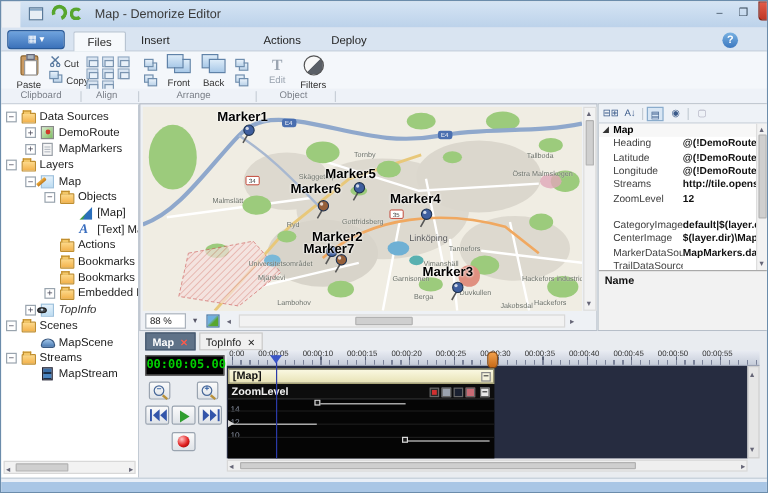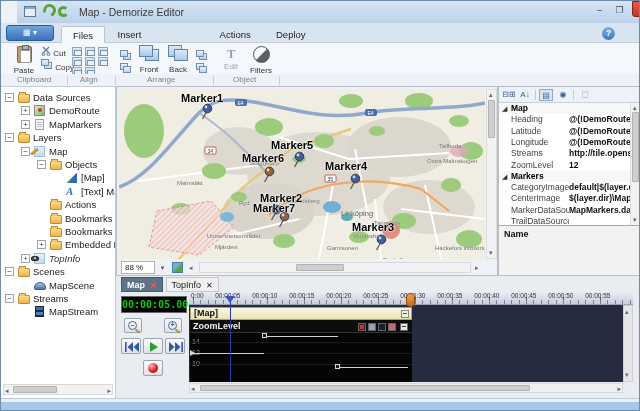--- a/index.html
+++ b/index.html
@@ -67,21 +67,21 @@
   .if-text { position:absolute; left:0; top:-1px; font-size:11px; font-weight:bold; font-family:"Liberation Serif",serif; color:#3a6ebf; font-style:italic; }
   .if-scene { position:absolute; left:0; top:2px; width:12px; height:8px; background:linear-gradient(#9fc4e8,#4a7ab2); border:1px solid #3a5a82; border-radius:50% 50% 2px 2px / 70% 70% 2px 2px; }
   .if-stream { position:absolute; left:1px; top:0; width:9px; height:11px; background:linear-gradient(#3a6ea8 0 3px,#1a2f4a 3px 5px,#4a85c2 5px 8px,#1a2f4a 8px); border:1px solid #223; }
   .hscroll { position:absolute; background:#f2f2f2; border:1px solid #d8d8d8; }
   .sbtn { position:absolute; font-size:7px; color:#667; text-align:center; }
   .sthumb { position:absolute; background:#cfcfcf; border:1px solid #b2b2b2; border-radius:1px; }
 
   
   #mappanel { left:115px; top:85px; width:382px; height:190px; background:#eef1f5; border:1px solid #b6bec8; }
   #mapcanvas { left:2px; top:2px; width:366px; height:170px; overflow:hidden; background:#f0ede3; }
-  .place { position:absolute; font-size:6px; color:#6a6f66; white-space:nowrap; text-shadow:0 0 1px #fff;margin-top:15px; }
+  .place { position:absolute; font-size:6px; color:#6a6f66; white-space:nowrap; text-shadow:0 0 1px #fff; }
   .place.big { font-size:7.5px; color:#555; }
   .mk { position:absolute; white-space:nowrap; }
   .mk .mlabel { position:absolute; font-size:11px; font-weight:bold; color:#000; text-shadow:0 0 2px #fff,0 0 2px #fff; }
   #watermark { left:55px; top:98px; font-size:26px; font-weight:bold; font-style:italic; color:rgba(110,175,230,.85); letter-spacing:1px; text-shadow:1px 1px 0 #fff,-1px -1px 0 #fff,1px -1px 0 #fff,-1px 1px 0 #fff; }
   #mapbottom { left:2px; top:173px; width:366px; height:15px; background:#eef1f5; }
   #zoombox { left:2px; top:1px; width:34px; height:13px; background:#fff; border:1px solid #aab2bc; font-size:8px; line-height:12px; padding-left:3px; color:#222; }
   #zoomdd { left:38px; top:1px; width:11px; height:13px; font-size:7px; text-align:center; line-height:13px; color:#556; }
   #fit-icon { left:53px; top:2px; width:11px; height:11px; background:linear-gradient(135deg,#6fb0e0 40%,#57a62e 60%); border:1px solid #4a7aa8; }
   #map-vscroll { left:369px; top:2px; width:11px; height:170px; background:#f2f2f2; border:1px solid #dcdcdc; }
 
@@ -536,24 +536,20 @@
           <span class="pval">@(!DemoRoute.longi</span>
         </div>
         <div class="prow" style="top: 45.2px;">
           <span class="pname">Streams</span>
           <span class="pval">http://tile.openstree</span>
         </div>
         <div class="prow" style="top: 56.5px;">
           <span class="pname">ZoomLevel</span>
           <span class="pval">12</span>
         </div>
-        <div class="prow" style="top: 67.8px; background: rgb(247, 247, 247);">
-          <span class="arrow">◢</span>
-          <span class="cat">Markers</span>
-        </div>
         <div class="prow" style="top: 79.1px;">
           <span class="pname">CategoryImages</span>
           <span class="pval">default|$(layer.dir)\Li</span>
         </div>
         <div class="prow" style="top: 90.4px;">
           <span class="pname">CenterImage</span>
           <span class="pval">$(layer.dir)\MapPosit</span>
         </div>
         <div class="prow" style="top: 101.7px;">
           <span class="pname">MarkerDataSource</span>

